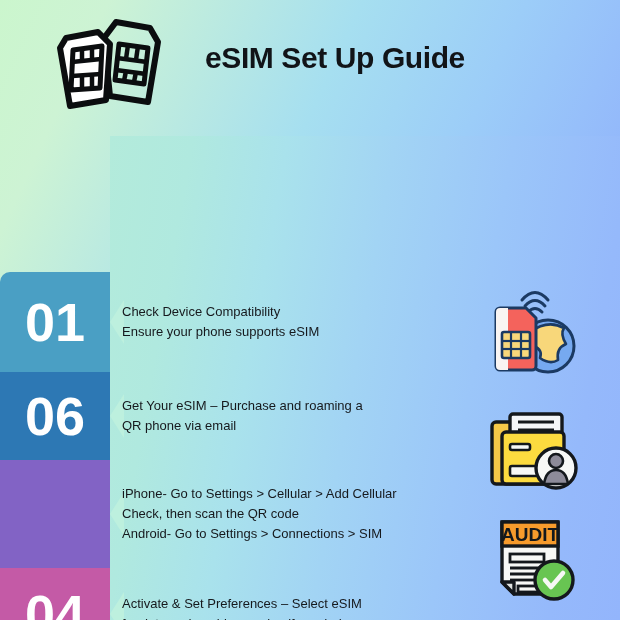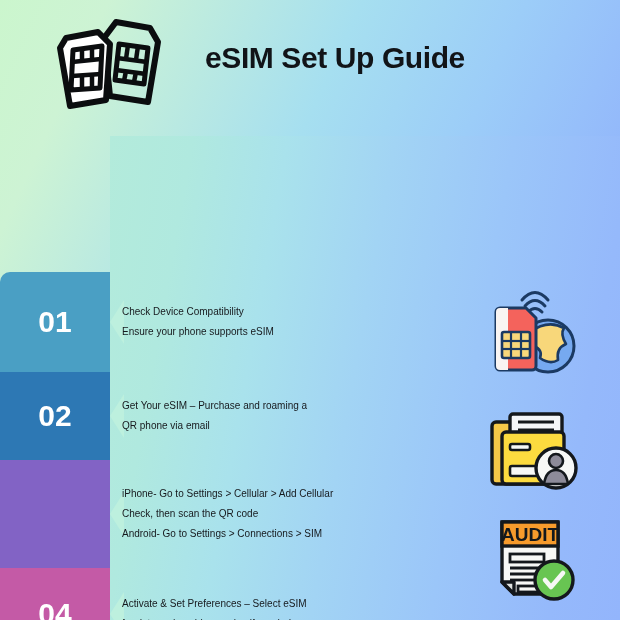--- a/index.html
+++ b/index.html
@@ -96,21 +96,21 @@
     position: absolute;
     inset: 0;
   }
   .step-number {
     position: absolute;
     left: 0;
     top: 50%;
     transform: translateY(-50%);
     width: 110px;
     text-align: center;
-    font-size: 30px;
+    font-size: 54px;
     font-weight: bold;
     color: #ffffff;
     letter-spacing: 0px;
     line-height: 44px;
   }
   .step-notch {
     position: absolute;
     left: 110px;
     top: 50%;
     transform: translateY(-50%);
@@ -121,21 +121,21 @@
     position: absolute;
     left: 122px;
     top: 0;
     width: 330px;
     height: 100%;
     display: flex;
     flex-direction: column;
     justify-content: center;
   }
   .step-line {
-    font-size: 10px;
+    font-size: 13px;
     line-height: 20px;
     color: #16191d;
     white-space: nowrap;
   }
 
   
   #step-row-1 { top: 136px;  height: 100px; }
   #step-row-2 { top: 236px;  height: 88px;  }
   #step-row-3 { top: 324px;  height: 108px; }
   #step-row-4 { top: 432px;  height: 92px;  }
@@ -202,21 +202,21 @@
       </div>
       <div class="step-text">
         <div class="step-line">Check Device Compatibility</div>
         <div class="step-line">Ensure your phone supports eSIM</div>
       </div>
     </div>
 
     <div class="step-row" id="step-row-2">
       <div class="step-band" id="step-band-2">
         <div class="step-band-inner" style="background: rgb(45, 120, 180);"></div>
-        <div class="step-number">02</div>
+        <div class="step-number">06</div>
       </div>
       <div class="step-notch">
         <svg viewBox="0 0 14 44" width="14" height="44" preserveAspectRatio="none" aria-hidden="true">
           <polygon points="14,0 0,22 14,44" fill="#bdf0de"></polygon>
         </svg>
       </div>
       <div class="step-text">
         <div class="step-line">Get Your eSIM – Purchase and roaming a</div>
         <div class="step-line">QR phone via email</div>
       </div>

